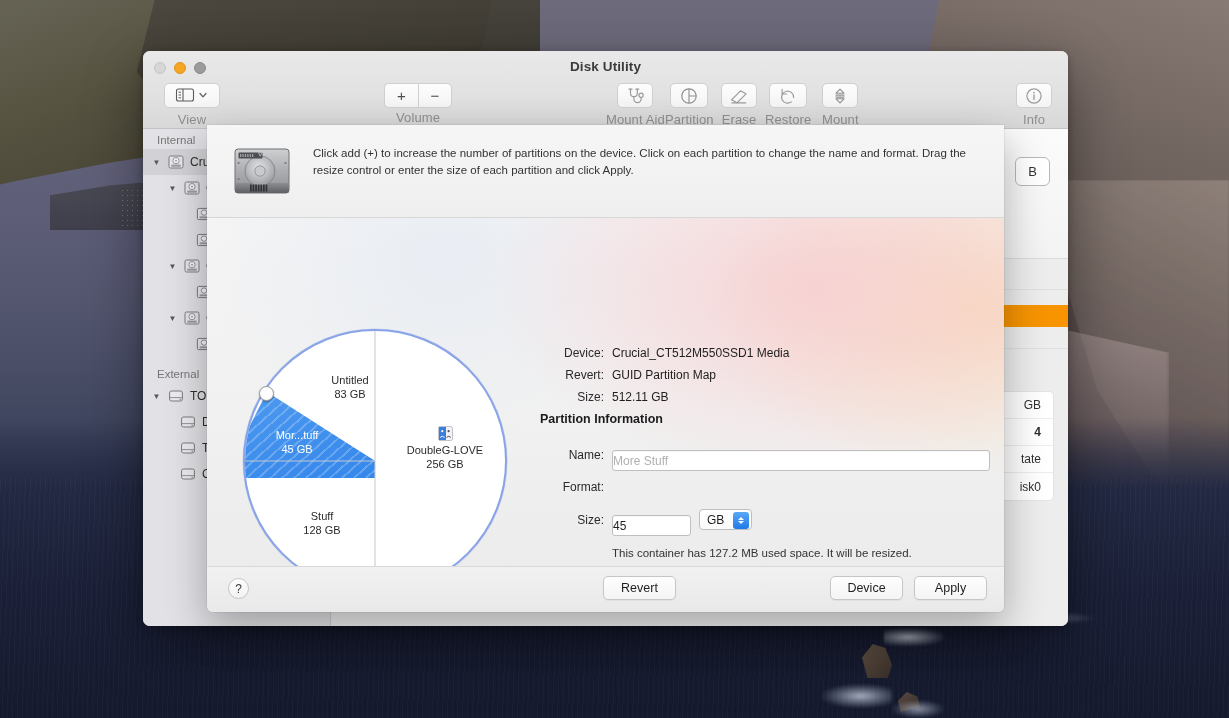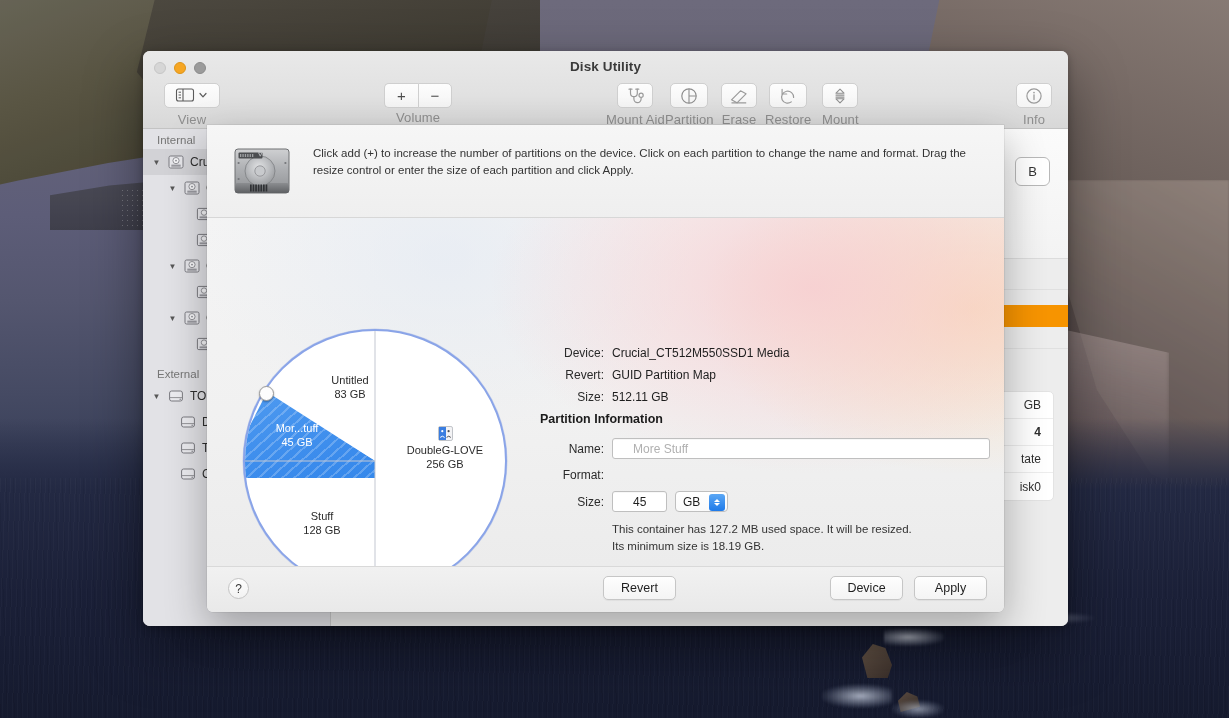--- a/index.html
+++ b/index.html
@@ -343,22 +343,23 @@
   .sec-head2 { margin-bottom: 12px; }
 
   .frow2 { display: flex; align-items: center; margin-bottom: 9px; }
   .flab2 {
     width: 64px; flex: 0 0 64px; text-align: right; margin-right: 8px;
     font-size: 12px; color: #2a2a2a;
   }
   .txtfield {
     height: 21px; border: 1px solid #bfbfbf; border-radius: 3px;
     background: #fff; font-size: 12px; color: #1e1e1e;
-    padding: 0 20px; display: flex; align-items: center;
+    padding: 0 0; display: flex; align-items: center;
     box-shadow: 0 1px 0 rgba(0,0,0,.03) inset;
+    margin-top: 12px;
   }
   .txtfield.ph { color: #b0b0b0; }
   #name-field { width: 380px; }
   .popup {
     position: relative; height: 21px; width: 380px;
     border: 1px solid #bfbfbf; border-radius: 4px;
     background: linear-gradient(180deg, #ffffff, #fafafa);
     font-size: 12px; color: #1e1e1e;
     display: flex; align-items: center; padding-left: 7px;
   }
@@ -369,21 +370,21 @@
     display: flex; flex-direction: column; align-items: center; justify-content: center;
     gap: 1px;
   }
   .popup-arrows i {
     display: block; width: 0; height: 0;
     border-left: 3.2px solid transparent; border-right: 3.2px solid transparent;
   }
   .popup-arrows i.up { border-bottom: 3.6px solid #fff; }
   .popup-arrows i.dn { border-top: 3.6px solid #fff; }
 
-  #size-field { width: 55px; text-align: center; }
+  #size-field { width: 79px; text-align: center; }
   .unit-popup {
     position: relative; margin-left: 8px; height: 21px; width: 53px;
     border: 1px solid #bfbfbf; border-radius: 4px;
     background: linear-gradient(180deg, #ffffff, #fafafa);
     font-size: 12px; color: #1e1e1e;
     display: flex; align-items: center; padding-left: 7px;
   }
   .note {
     margin-left: 72px; margin-top: 4px;
     font-size: 11.5px; color: #333; line-height: 1.45;
@@ -792,21 +793,21 @@
         <div class="pie-sel"></div>
         <div class="pie-sel2"></div>
         <div class="pie-div-v"></div>
         <div class="pie-div-h"></div>
 
         <div class="pie-lbl" style="left:50px; top:42px; width:110px;">
           <span>Untitled</span>
           <span class="ln2">83 GB</span>
         </div>
 
-        <div class="pie-lbl sel" style="left:4px; top:90px; width:96px;">
+        <div class="pie-lbl sel" style="left:4px; top:97px; width:96px;">
           <span>Mor...tuff</span>
           <span class="ln2">45 GB</span>
         </div>
 
         <div class="pie-lbl" style="left:22px; top:178px; width:110px;">
           <span>Stuff</span>
           <span class="ln2">128 GB</span>
         </div>
 
         <div class="pie-lbl" style="left:140px; top:94px; width:120px;">

